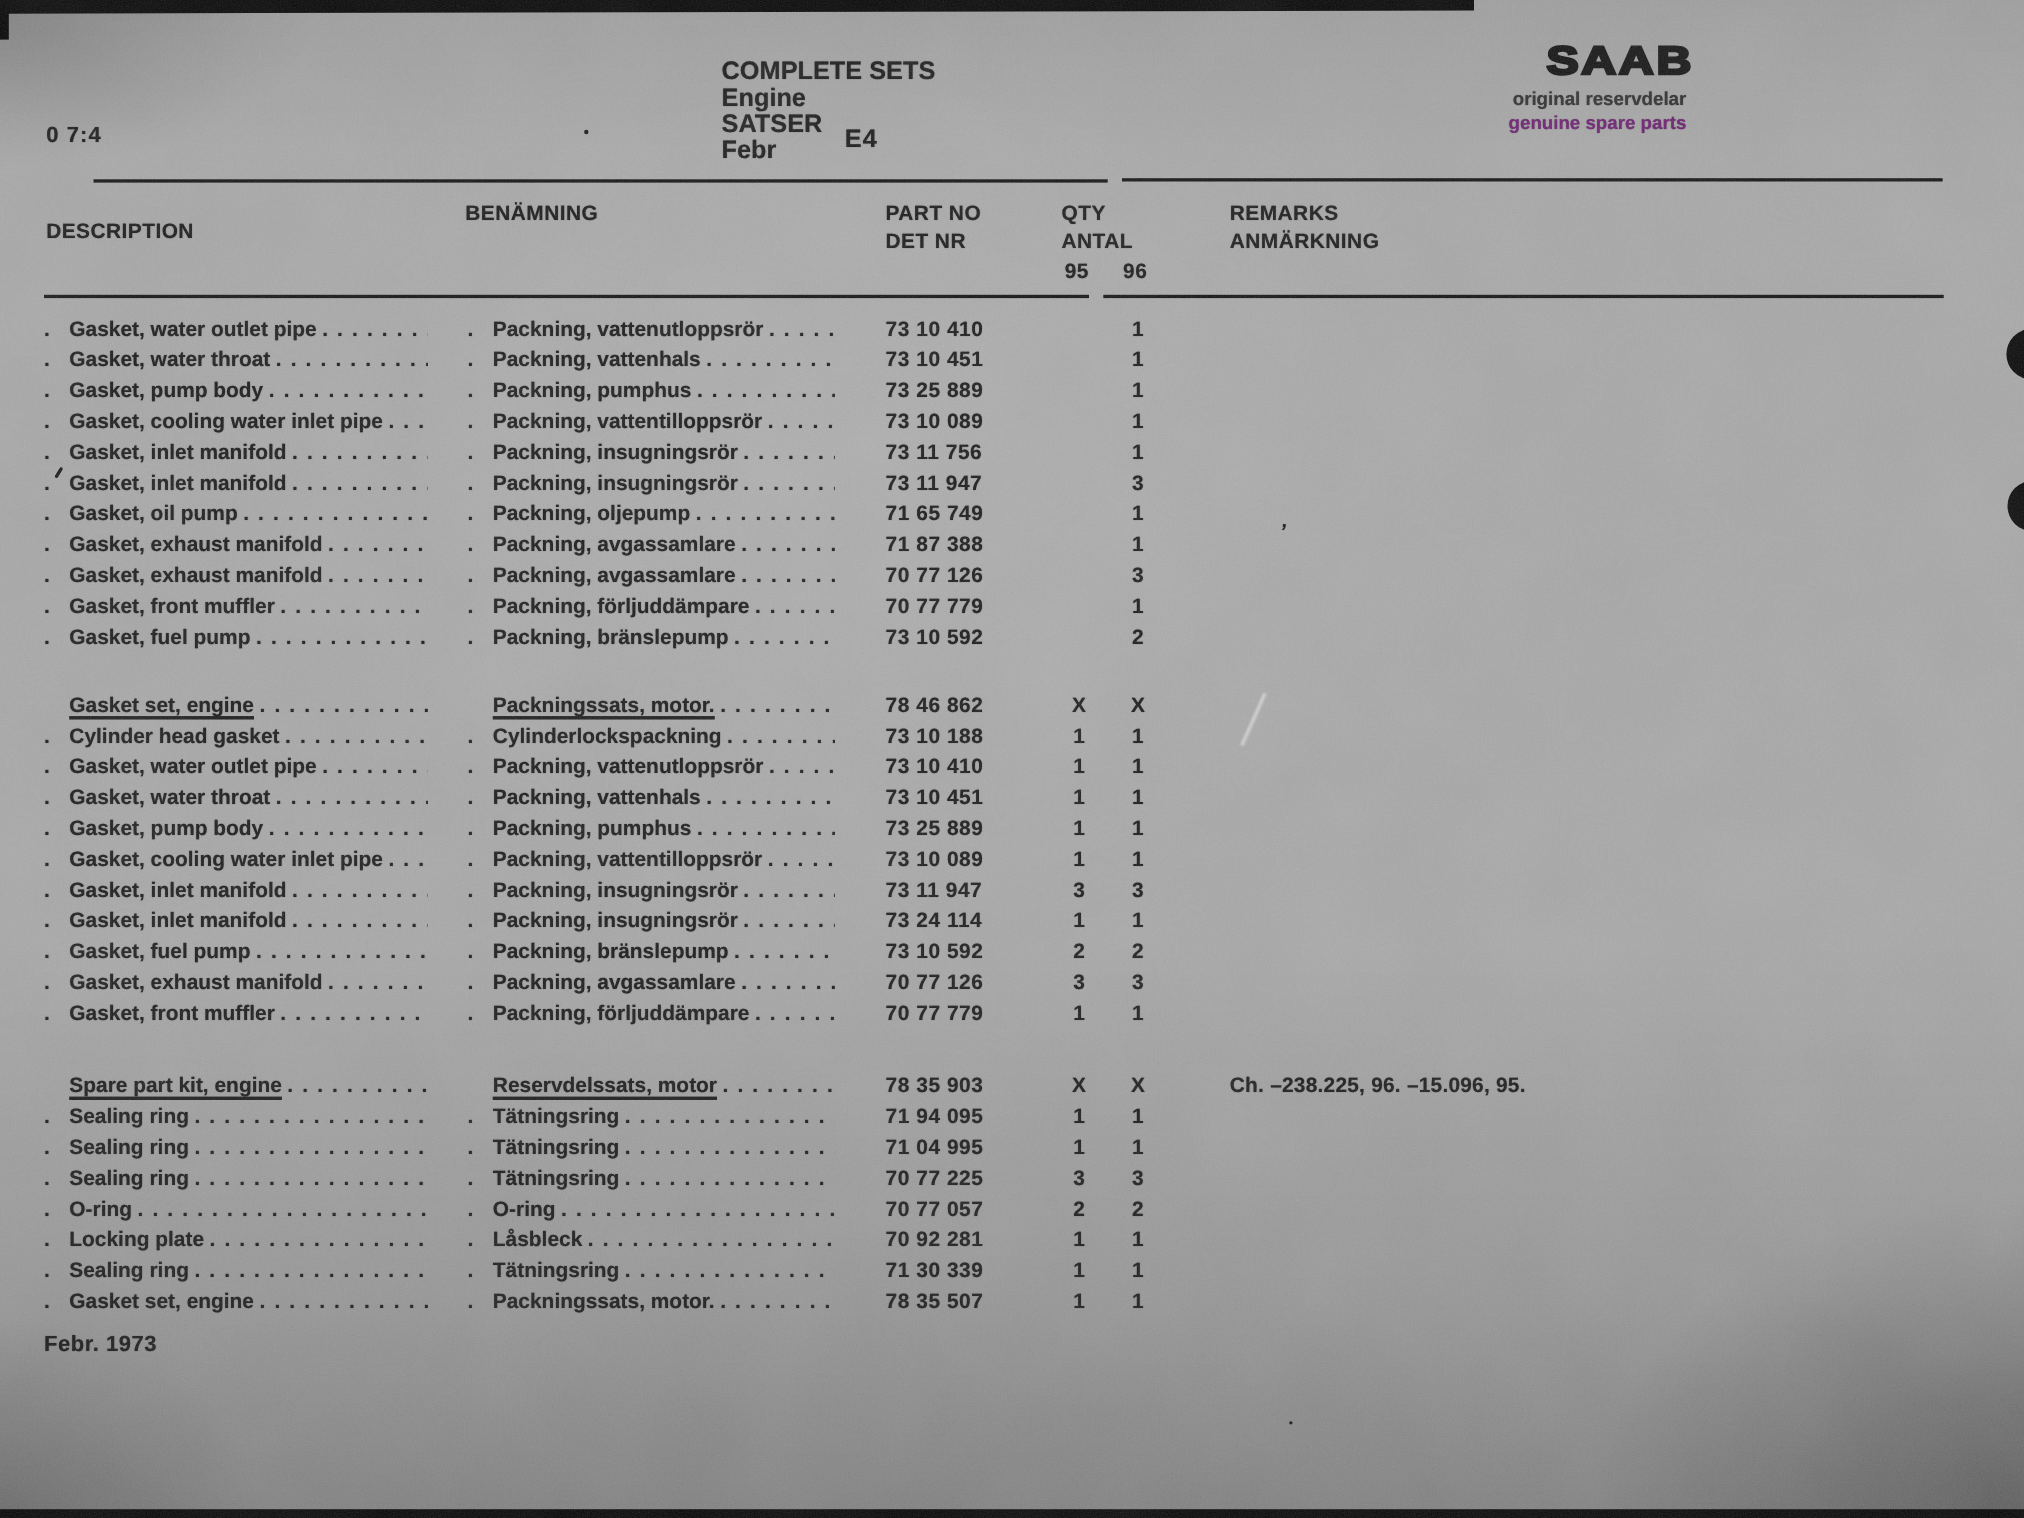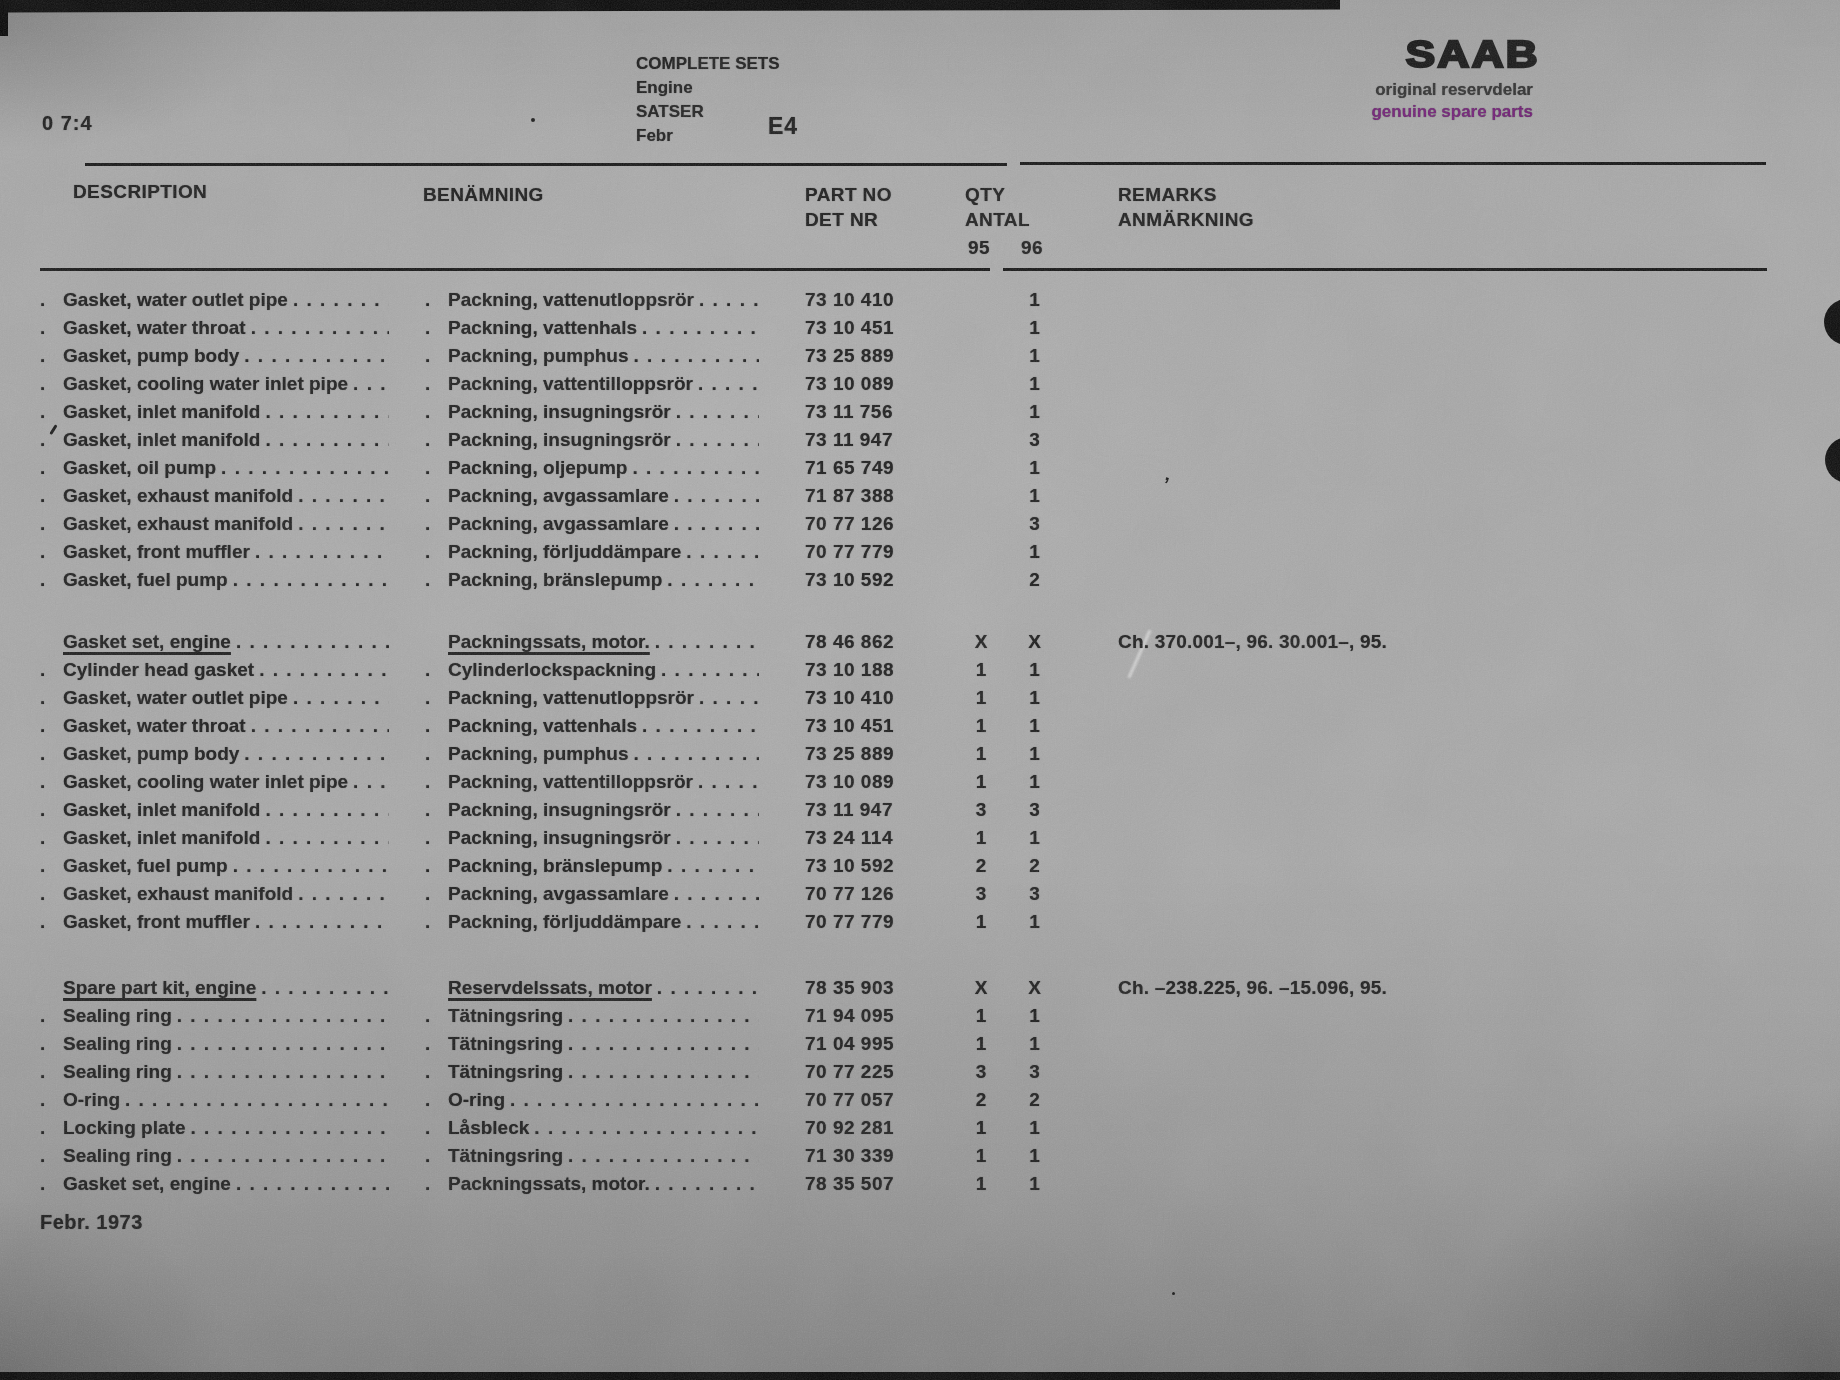--- a/index.html
+++ b/index.html
@@ -28,21 +28,21 @@
   .bar-bottom{position:absolute;left:0;top:1372px;width:1840px;height:8px;background:#050505;}
   .edge-dot{position:absolute;width:46px;height:46px;border-radius:50%;background:#060606;}
   .speck{position:absolute;background:#141414;border-radius:50%;}
   .tickmark{position:absolute;width:2.5px;height:11px;background:#161616;transform:rotate(32deg);border-radius:2px;}
   .commamark{position:absolute;font-weight:bold;font-size:20px;color:#161616;transform:rotate(14deg);}
   .scratch{position:absolute;width:3px;height:52px;background:rgba(245,245,245,0.55);transform:rotate(24deg);filter:blur(1px);}
 
   
   .t{position:absolute;font-weight:bold;white-space:nowrap;text-shadow:0 0 1px rgba(25,25,25,0.65);}
   .page-ref{left:42px;top:112px;font-size:20px;letter-spacing:1px;}
-  .title-block{left:636px;top:52px;font-size:17px;line-height:24px;}
+  .title-block{left:656px;top:52px;font-size:23px;line-height:24px;}
   .model-code{left:768px;top:113px;font-size:23px;letter-spacing:1px;}
   .saab{right:300px;top:34px;font-size:36px;letter-spacing:2px;
     transform:scaleX(1.22);transform-origin:right top;
     -webkit-text-stroke:2.4px #141414;color:#141414;}
   .tagline1{right:307px;top:80px;font-size:17px;color:#2e2e2e;}
   .tagline2{right:307px;top:102px;font-size:17px;color:#701a75;}
   .footer-date{left:40px;top:1211px;font-size:20px;letter-spacing:0.5px;}
 
   .rule{position:absolute;height:3px;background:#121212;}
   .rule.r1a{left:85px;top:163px;width:922px;}
@@ -103,21 +103,21 @@
   </div>
   <div class="t model-code">E4</div>
 
   <div class="t saab">SAAB</div>
   <div class="t tagline1">original reservdelar</div>
   <div class="t tagline2">genuine spare parts</div>
 
   <div class="rule r1a"></div>
   <div class="rule r1b"></div>
 
-  <div class="t colhead" style="left:42px;top:181px;margin-left:31px;">DESCRIPTION</div>
+  <div class="t colhead" style="left:42px;top:200px;">DESCRIPTION</div>
   <div class="t colhead" style="left:423px;top:184px;">BENÄMNING</div>
   <div class="t colhead" style="left:805px;top:184px;">PART NO</div>
   <div class="t colhead" style="left:805px;top:209px;">DET NR</div>
   <div class="t colhead" style="left:965px;top:184px;">QTY</div>
   <div class="t colhead" style="left:965px;top:209px;text-align:right;">ANTAL</div>
   <div class="t colhead" style="left:968px;top:237px;">95</div>
   <div class="t colhead" style="left:1021px;top:237px;">96</div>
   <div class="t colhead" style="left:1118px;top:184px;">REMARKS</div>
   <div class="t colhead" style="left:1118px;top:209px;">ANMÄRKNING</div>
 
@@ -311,21 +311,20 @@
             <span class="leader">. . . . . . . . . . . . . . . . . . . . . . . . . . . . . . . . . . . . . . . . . . . . . . . . . . . . . . . . . . . . </span>
           </div>
           <div class="cell c-ben">
             <span class="pre"></span>
             <span class="txt">Packningssats, motor.</span>
             <span class="leader">. . . . . . . . . . . . . . . . . . . . . . . . . . . . . . . . . . . . . . . . . . . . . . . . . . . . . . . . . . . . </span>
           </div>
           <div class="c-part">78 46 862</div>
           <div class="c-q95">X</div>
           <div class="c-q96">X</div>
-          <div class="c-rem">Ch. 370.001–, 96. 30.001–, 95.</div>
         </div>
         <div class="row">
           <div class="cell c-desc">
             <span class="pre">.</span>
             <span class="txt">Cylinder head gasket</span>
             <span class="leader">. . . . . . . . . . . . . . . . . . . . . . . . . . . . . . . . . . . . . . . . . . . . . . . . . . . . . . . . . . . . </span>
           </div>
           <div class="cell c-ben">
             <span class="pre">.</span>
             <span class="txt">Cylinderlockspackning</span>

